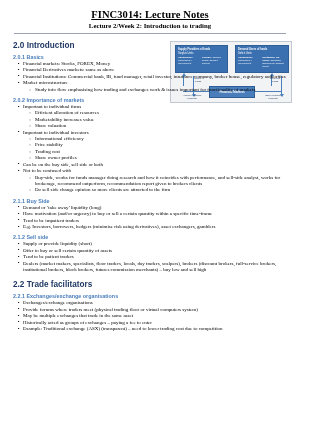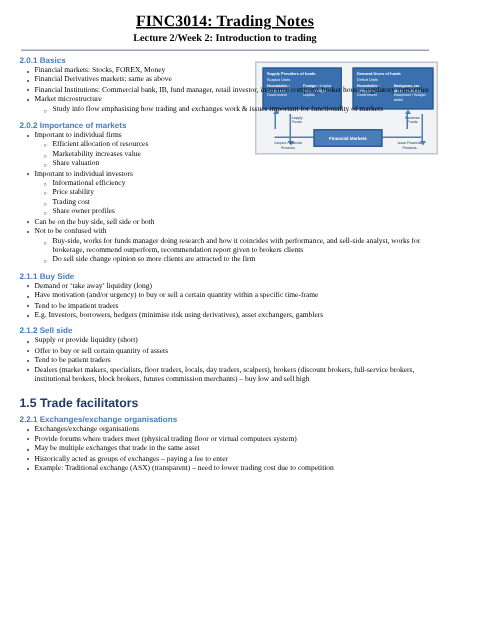--- a/index.html
+++ b/index.html
@@ -82,21 +82,21 @@
   .arrow.up:after{top:-3px;border-bottom:3px solid #4a7ebb;}
   .arrow.down:after{bottom:-3px;border-top:3px solid #4a7ebb;}
   .hline{position:absolute;height:1px;background:#4a7ebb;}
 </style>
 </head>
 <body>
 
 <div class="page">
 
   <div class="hdr">
-    <h1>FINC3014: Trading Notes</h1>
+    <h1>FINC3014: Lecture Notes</h1>
     <h2>Lecture 2/Week 2: Introduction to trading</h2>
   </div>
   <hr class="hrule">
 
   <div class="figure">
 
     <div class="fbox" id="fb-left">
       <div class="hdg">
         <span class="hl">Supply</span><span> Providers of funds</span>
       </div>
@@ -149,20 +149,21 @@
 Products</div>
     <div class="flabel" style="left:85px;top:53px;width:34px;white-space:pre-line;">Issue Financial
 Products</div>
 
     <div class="fbox" id="fb-mid">
       <span>Financial Markets</span>
     </div>
   </div>
 
   <div class="content" id="body-root">
+      <h3 class="sec">2.0 Introduction</h3>
       <h4 class="sub">2.0.1 Basics</h4>
       <ul>
         <li class="b1">Financial markets: Stocks, FOREX, Money</li>
         <li class="b1">Financial Derivatives markets: same as above</li>
         <li class="b1">Financial Institutions: Commercial bank, IB, fund manager, retail investor, insurance company, broker house, regulatory authorities</li>
         <li class="b1">Market microstructure</li>
         <li class="b2">Study info flow emphasising how trading and exchanges work &amp; issues important for functionality of markets</li>
       </ul>
       <h4 class="sub">2.0.2 Importance of markets</h4>
       <ul>
@@ -189,21 +190,21 @@
         <li class="b1">Tend to be impatient traders</li>
         <li class="b1">E.g. Investors, borrowers, hedgers (minimise risk using derivatives), asset exchangers, gamblers</li>
       </ul>
       <h4 class="sub">2.1.2 Sell side</h4>
       <ul>
         <li class="b1">Supply or provide liquidity (short)</li>
         <li class="b1">Offer to buy or sell certain quantity of assets</li>
         <li class="b1">Tend to be patient traders</li>
         <li class="b1">Dealers (market makers, specialists, floor traders, locals, day traders, scalpers), brokers (discount brokers, full-service brokers, institutional brokers, block brokers, futures commission merchants) – buy low and sell high</li>
       </ul>
-      <h3 class="sec">1.5 Trade facilitators</h3>
+      <h3 class="sec">2.2 Trade facilitators</h3>
       <h4 class="sub">2.2.1 Exchanges/exchange organisations</h4>
       <ul>
         <li class="b1">Exchanges/exchange organisations</li>
         <li class="b1">Provide forums where traders meet (physical trading floor or virtual computers system)</li>
         <li class="b1">May be multiple exchanges that trade in the same asset</li>
         <li class="b1">Historically acted as groups of exchanges – paying a fee to enter</li>
         <li class="b1">Example: Traditional exchange (ASX) (transparent) – need to lower trading cost due to competition</li>
       </ul>
     </div>
 </div>

